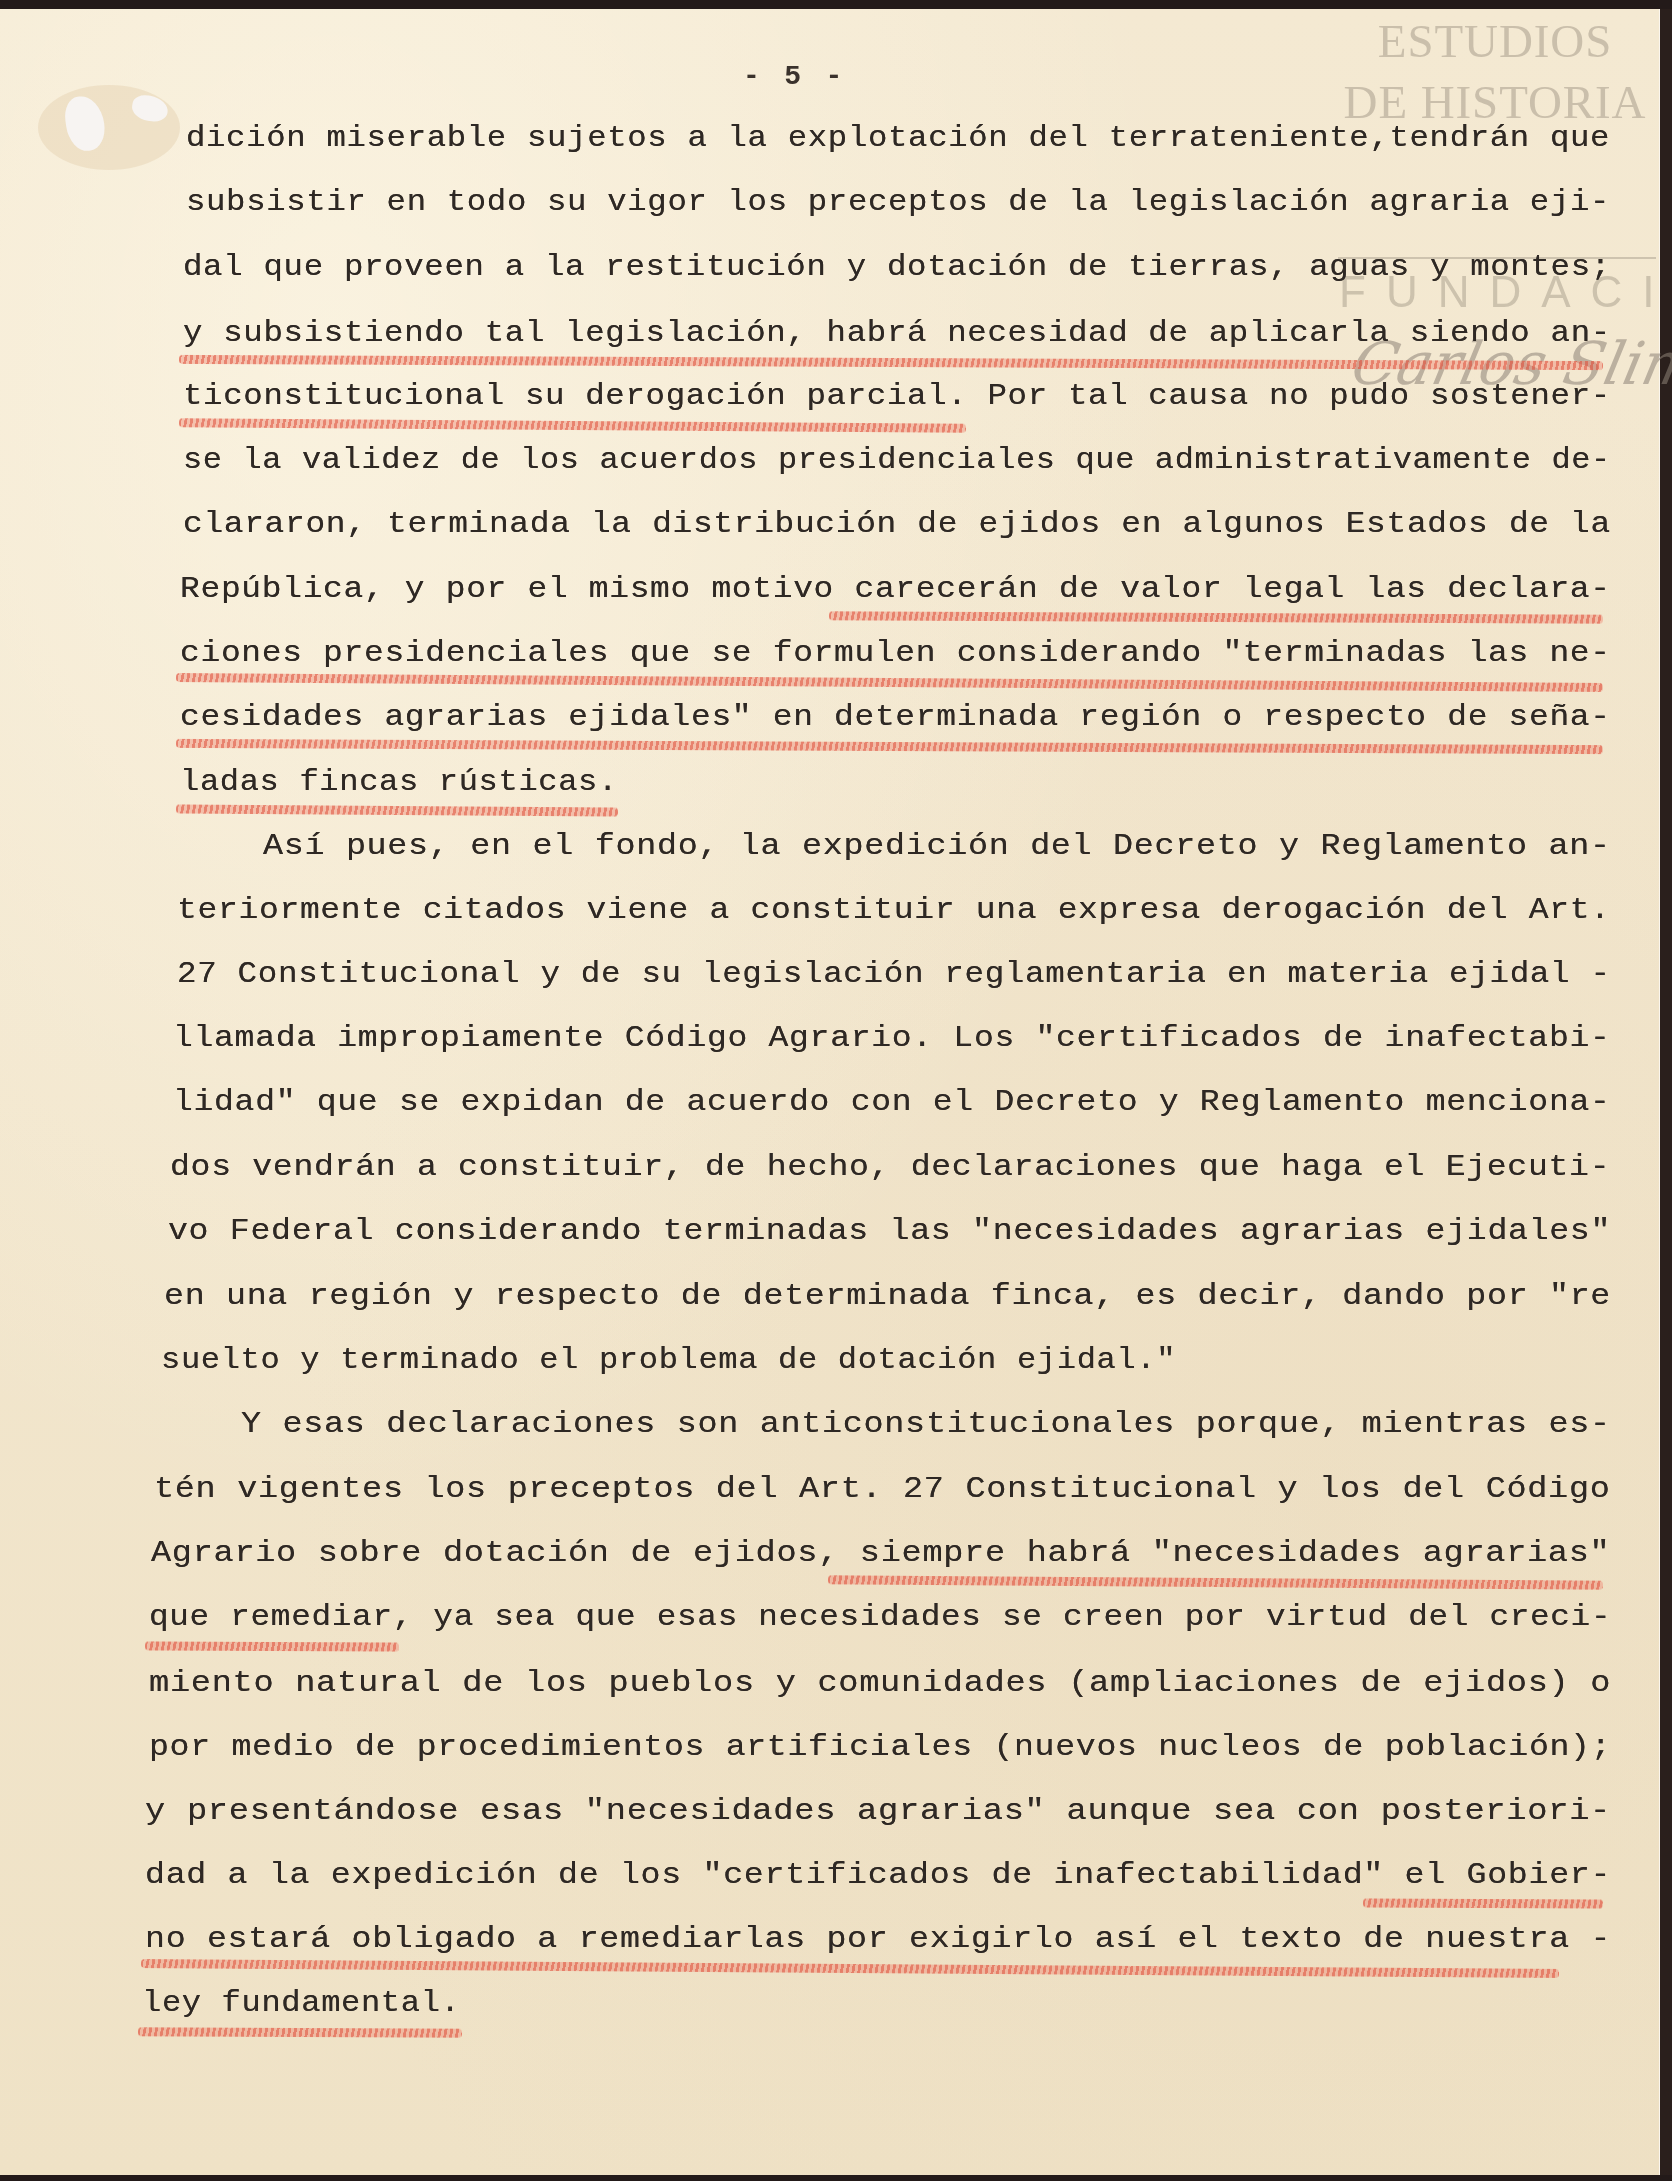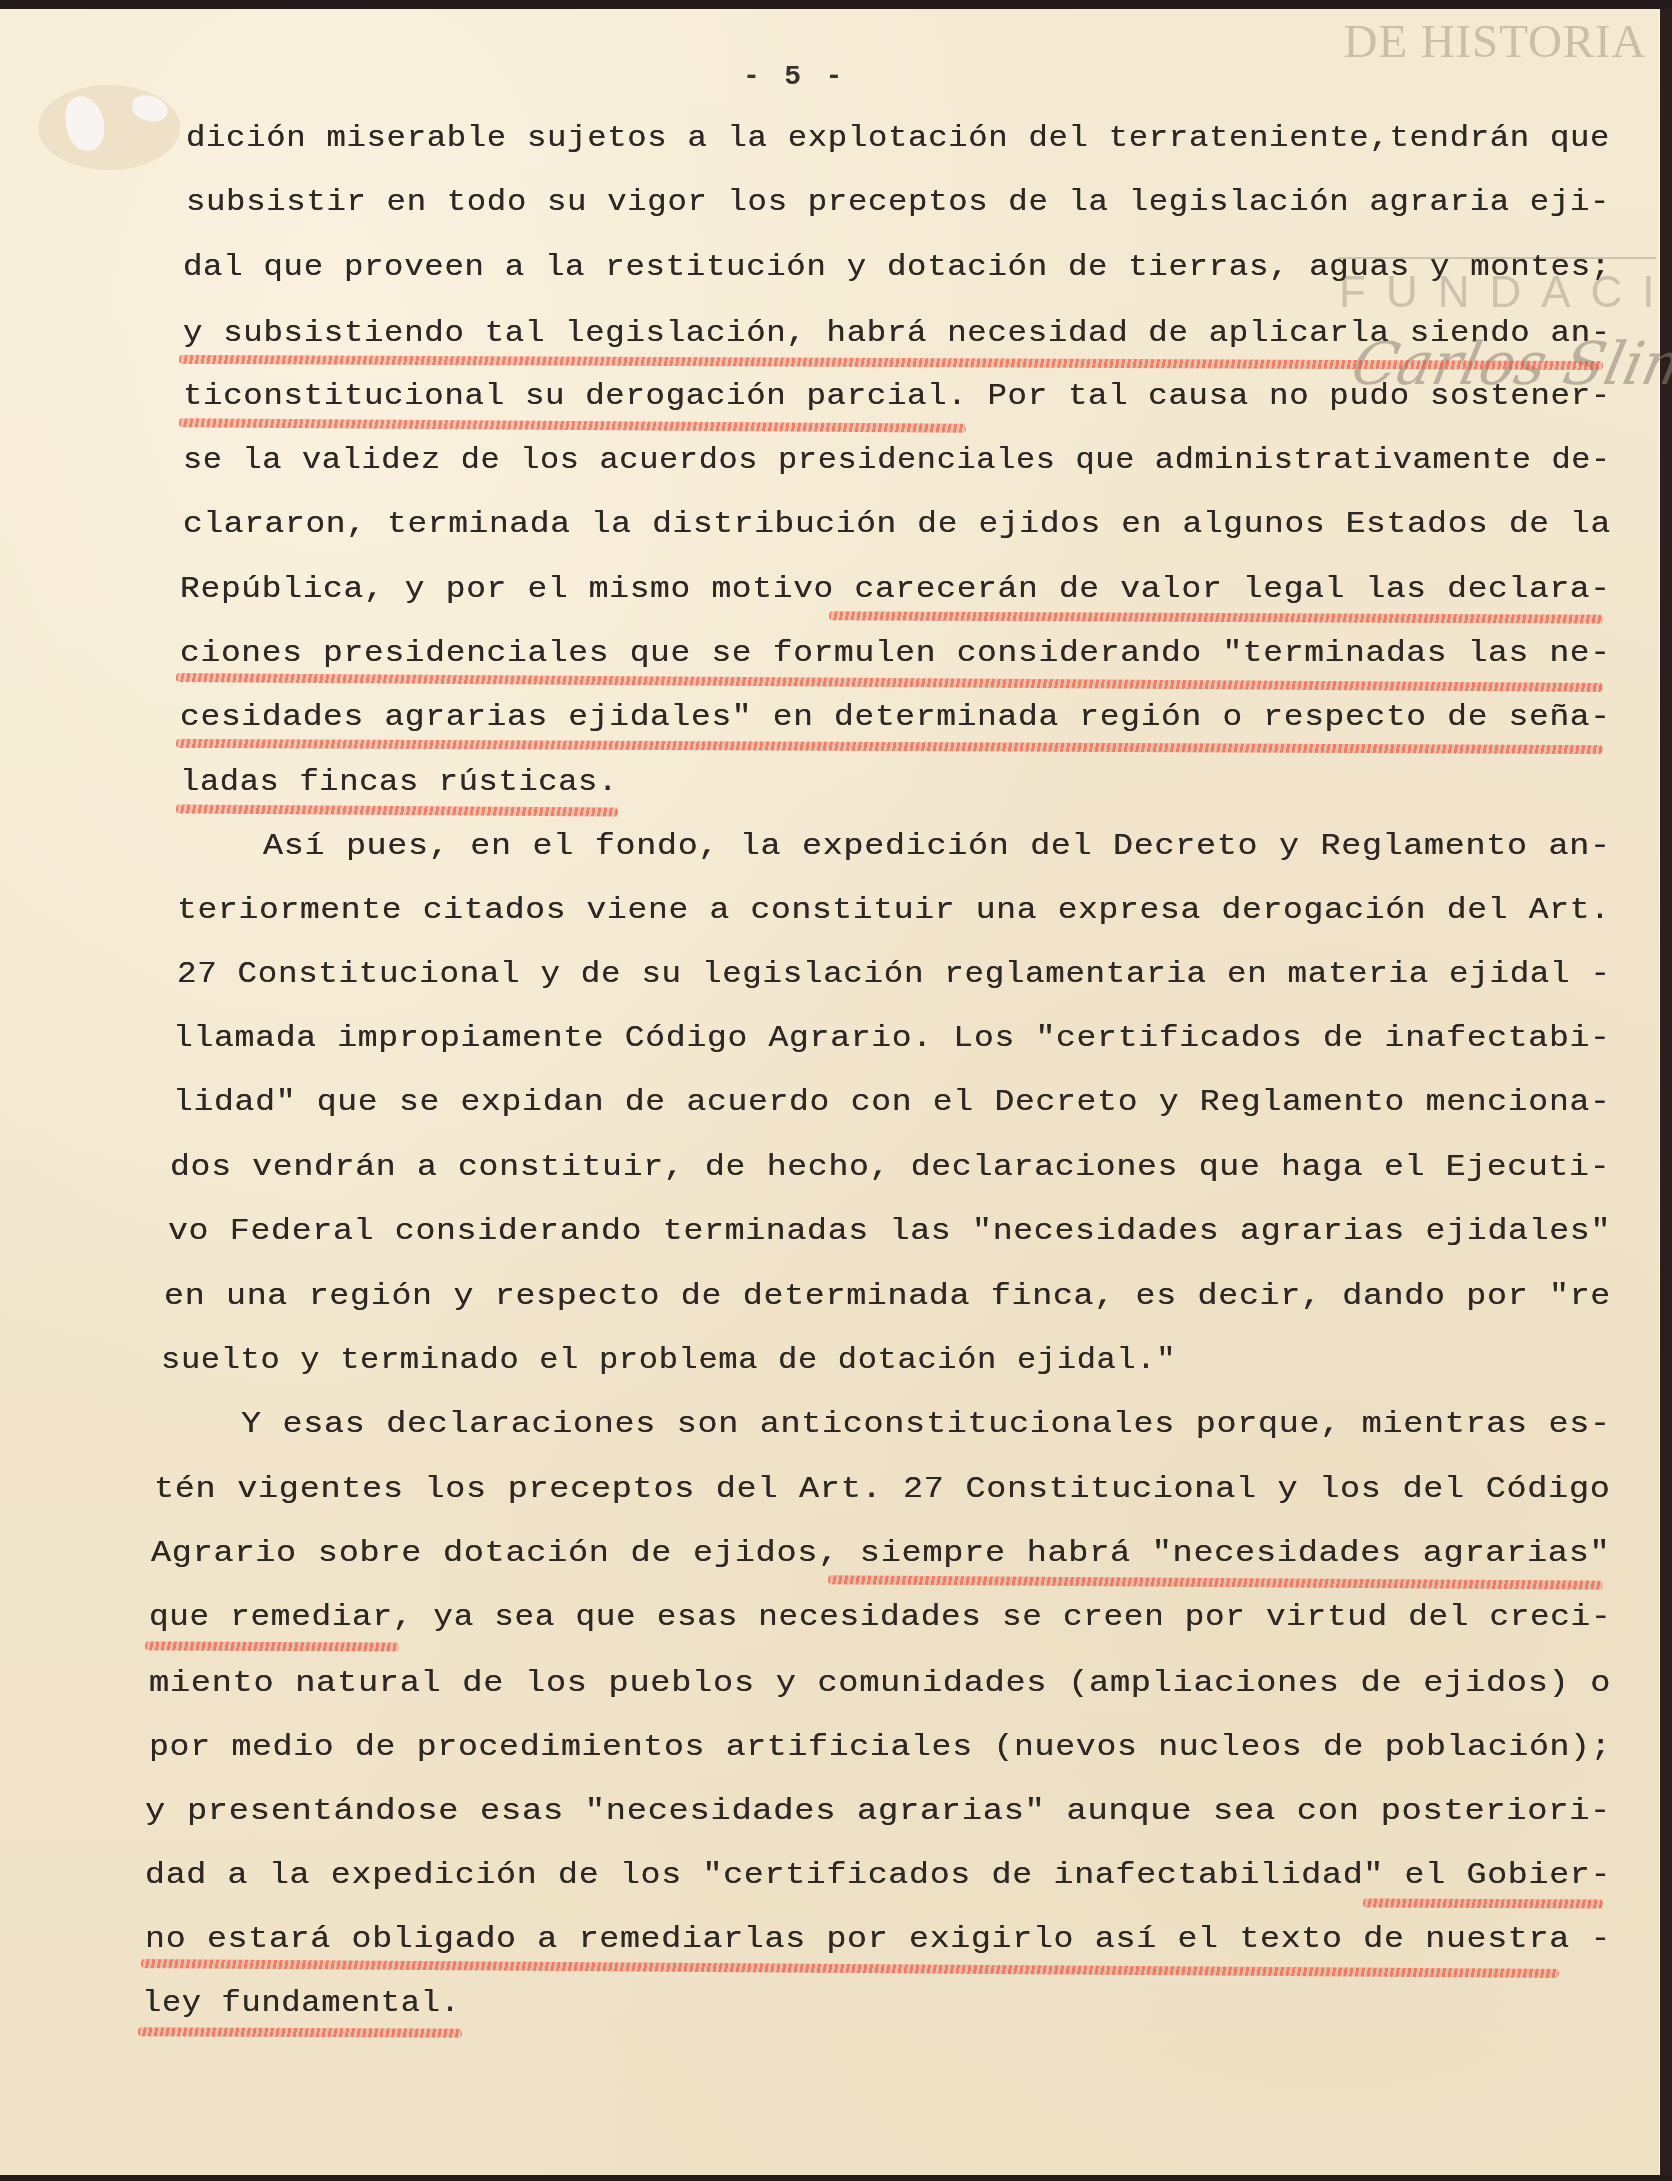--- a/index.html
+++ b/index.html
@@ -68,20 +68,21 @@
 
 <div class="topstrip"></div>
 <div class="paper">
   <div class="tear"></div>
   <div class="hole h1"></div>
   <div class="hole h2"></div>
 </div>
 <div class="bottomstrip"></div>
 
 <div class="watermark">
+  <div>ESTUDIOS</div>
   <div>DE HISTORIA</div>
 </div>
 <div class="wm-rule"></div>
 <div class="wm-fund">FUNDACIÓN</div>
 <div class="wm-sig">Carlos Slim</div>
 
 <div class="pagenum">- 5 -</div>
 
 <div id="text-body">
     <div class="line" style="left: 186px; top: 121px; transform-origin: 0px 0px; transform: scaleX(1.0782);">dición miserable sujetos a la explotación del terrateniente,tendrán que</div>

